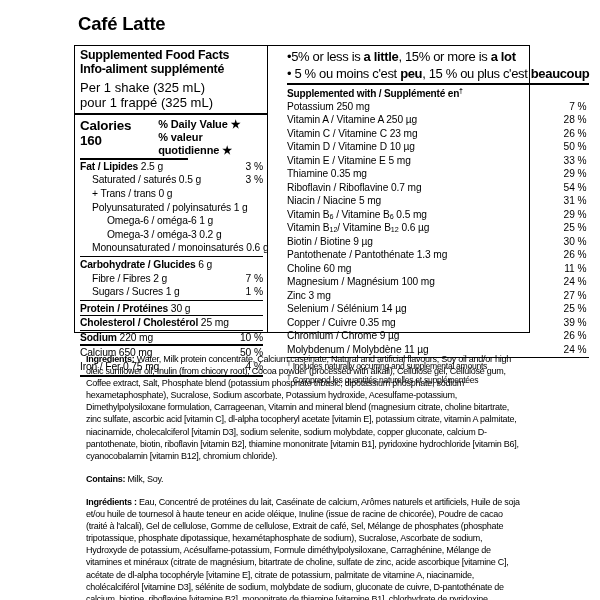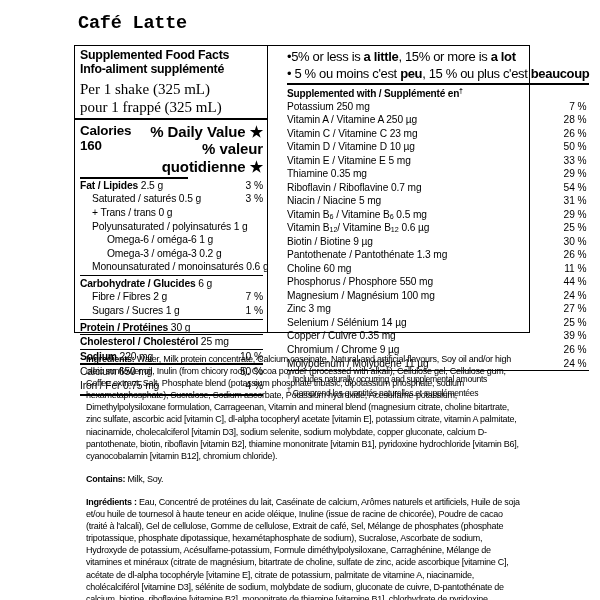--- a/index.html
+++ b/index.html
@@ -23,21 +23,20 @@
 
   
   .product-title {
     position: absolute;
     left: 78px;
     top: 14px;
     font-size: 18.5px;
     font-weight: bold;
     letter-spacing: -0.2px;
     line-height: 1.1;
-    font-family: Liberation Mono, monospace;
   }
 
   
   .nf-panel {
     position: absolute;
     left: 74px;
     top: 45px;
     width: 456px;
     height: 288px;
     border: 1.2px solid #000;
@@ -66,42 +65,40 @@
   .nf-head .t1, .nf-head .t2 {
     font-size: 12.4px;
     font-weight: bold;
     line-height: 1.12;
     letter-spacing: -0.25px;
   }
   .nf-serv {
     padding: 1px 4px 2px 5px;
   }
   .nf-serv div {
-    font-size: 15px;
+    font-size: 13px;
     line-height: 1.2;
-    font-family: Liberation Serif, serif;
   }
   .rule-thick { border-bottom: 2.6px solid #000; }
   .rule-thin  { border-bottom: 0.9px solid #000; }
 
   .cal-row {
     display: flex;
     align-items: flex-start;
     justify-content: space-between;
     padding: 2px 4px 0 5px;
   }
   .cal-label {
     font-size: 13.4px;
     font-weight: bold;
     letter-spacing: -0.2px;
     padding-top: 1px;
   }
   .dv-head {
-    text-align: right;
-    font-size: 15px;
+    font-size: 11px;
     font-weight: bold;
     line-height: 1.18;
     letter-spacing: -0.1px;
     padding-top: 1px;
     margin-left: 12px;
   }
   .cal-underline {
     margin: 1px 4px 0 5px;
     width: 108px;
     border-bottom: 2.4px solid #000;
@@ -355,24 +352,20 @@
           </div>
           <div class="vrow">
             <span>Pantothenate / Pantothénate 1.3 mg</span>
             <span>26 %</span>
           </div>
           <div class="vrow">
             <span>Choline 60 mg</span>
             <span>11 %</span>
           </div>
           <div class="vrow">
-            <span>Phosphorus / Phosphore 550 mg</span>
-            <span>44 %</span>
-          </div>
-          <div class="vrow">
             <span>Magnesium / Magnésium 100 mg</span>
             <span>24 %</span>
           </div>
           <div class="vrow">
             <span>Zinc 3 mg</span>
             <span>27 %</span>
           </div>
           <div class="vrow">
             <span>Selenium / Sélénium 14 µg</span>
             <span>25 %</span>

